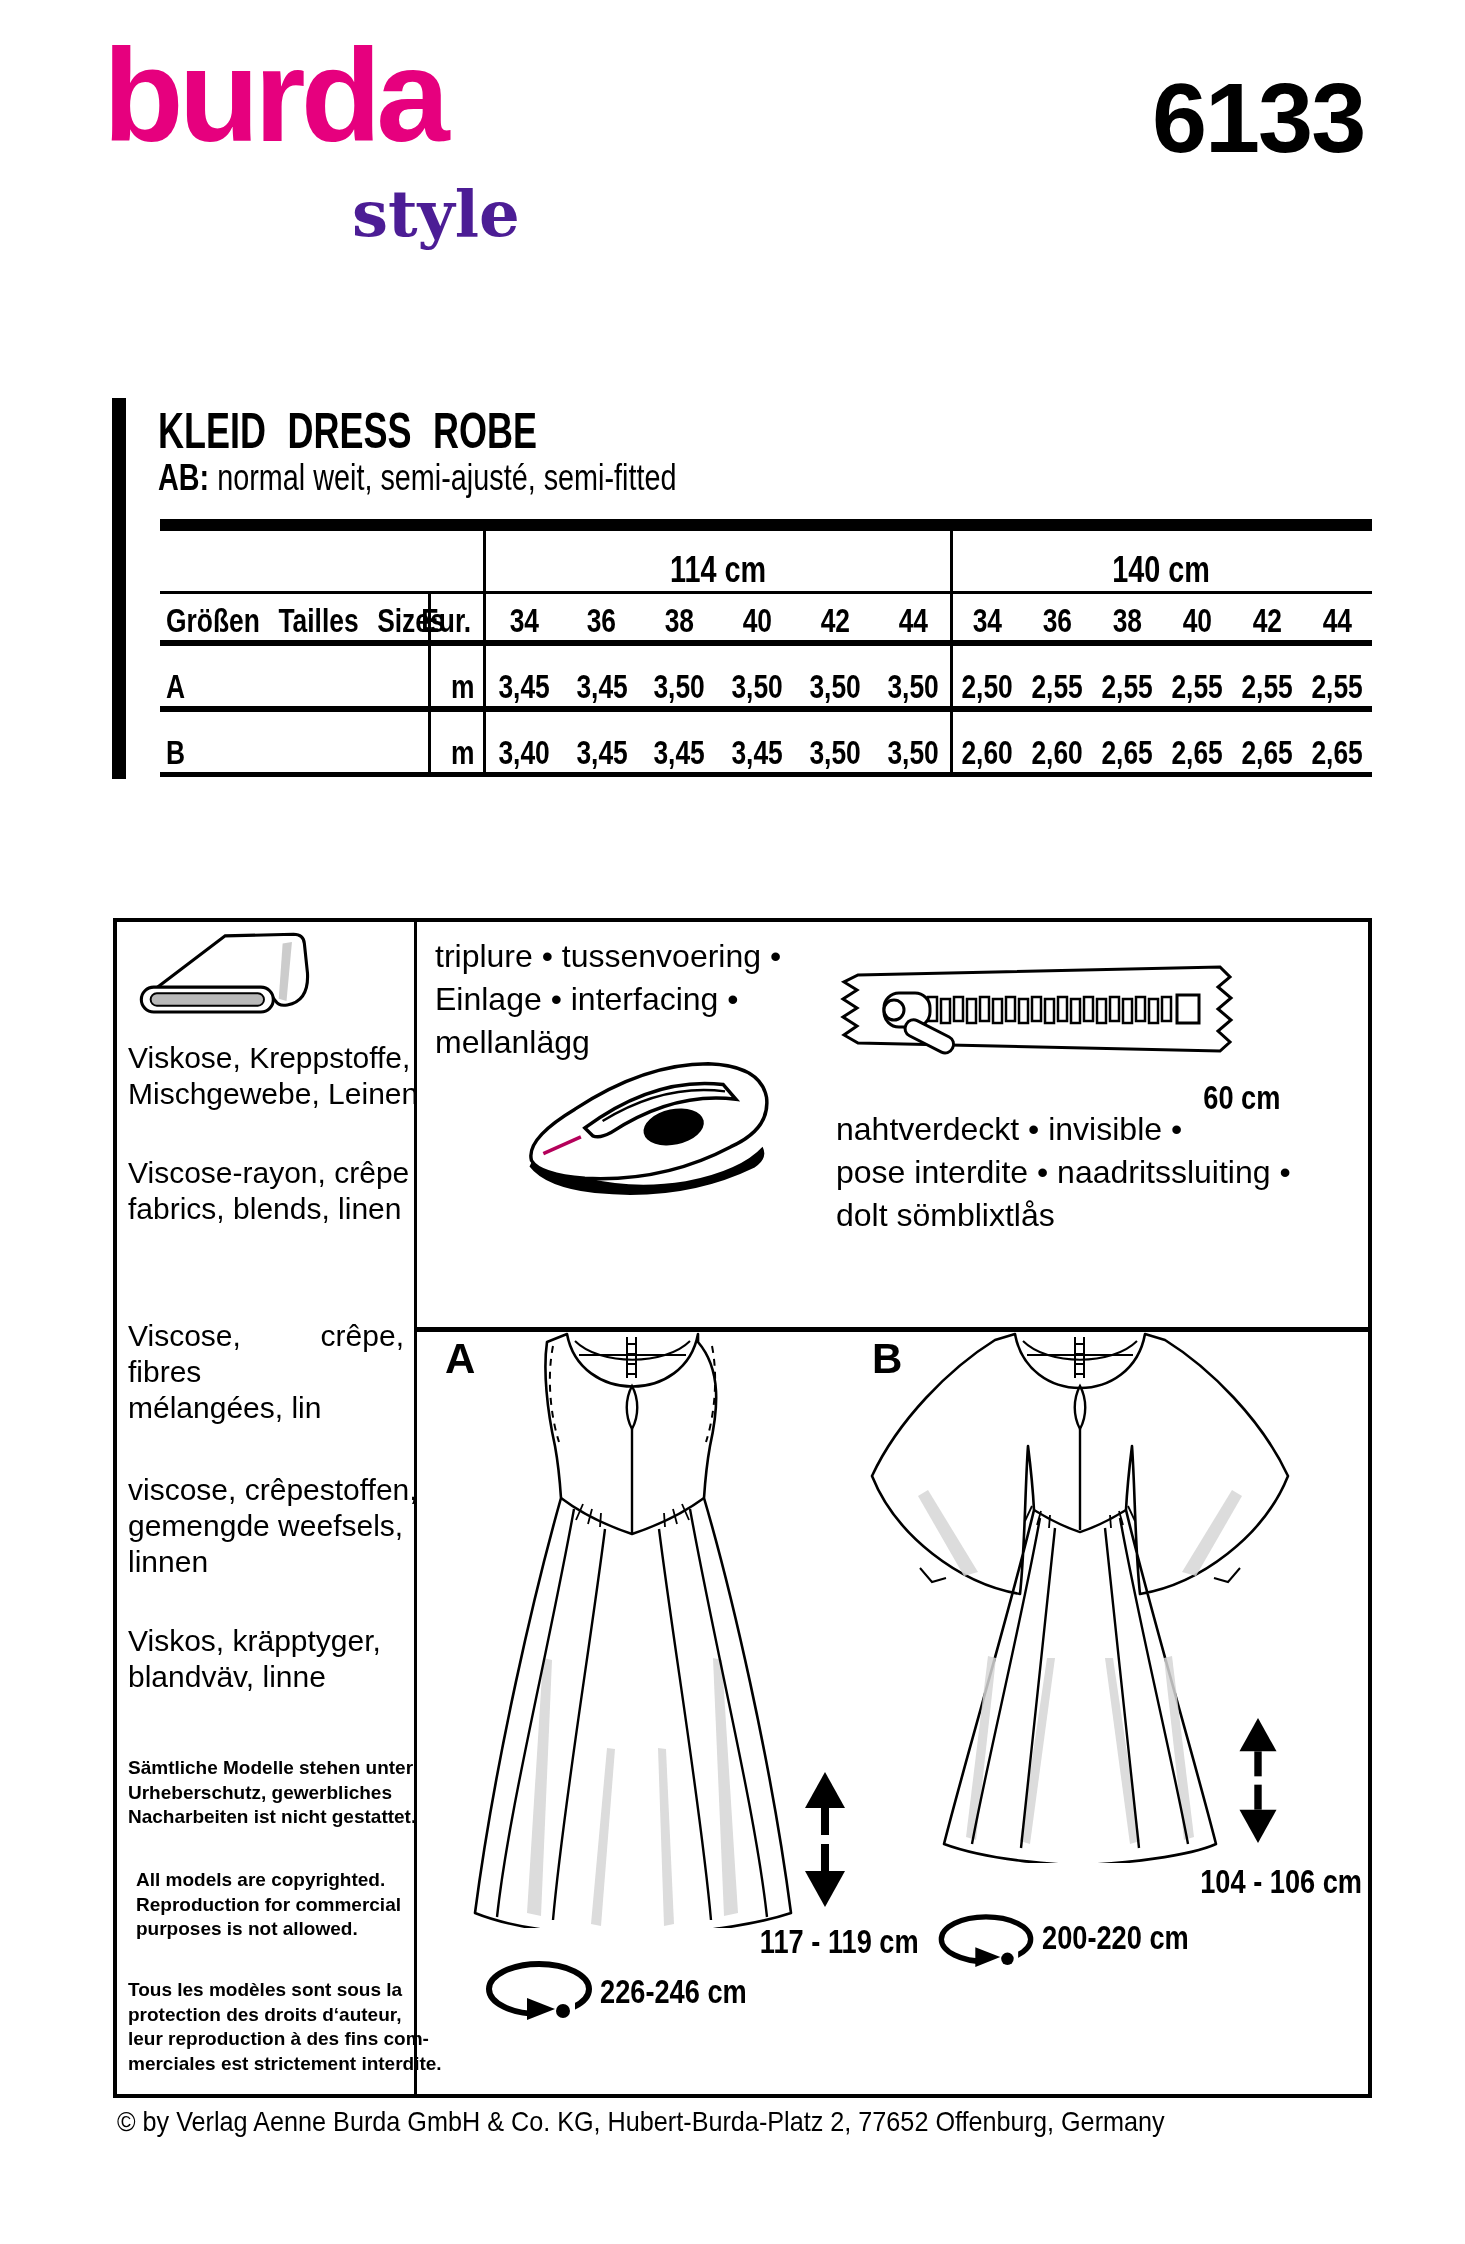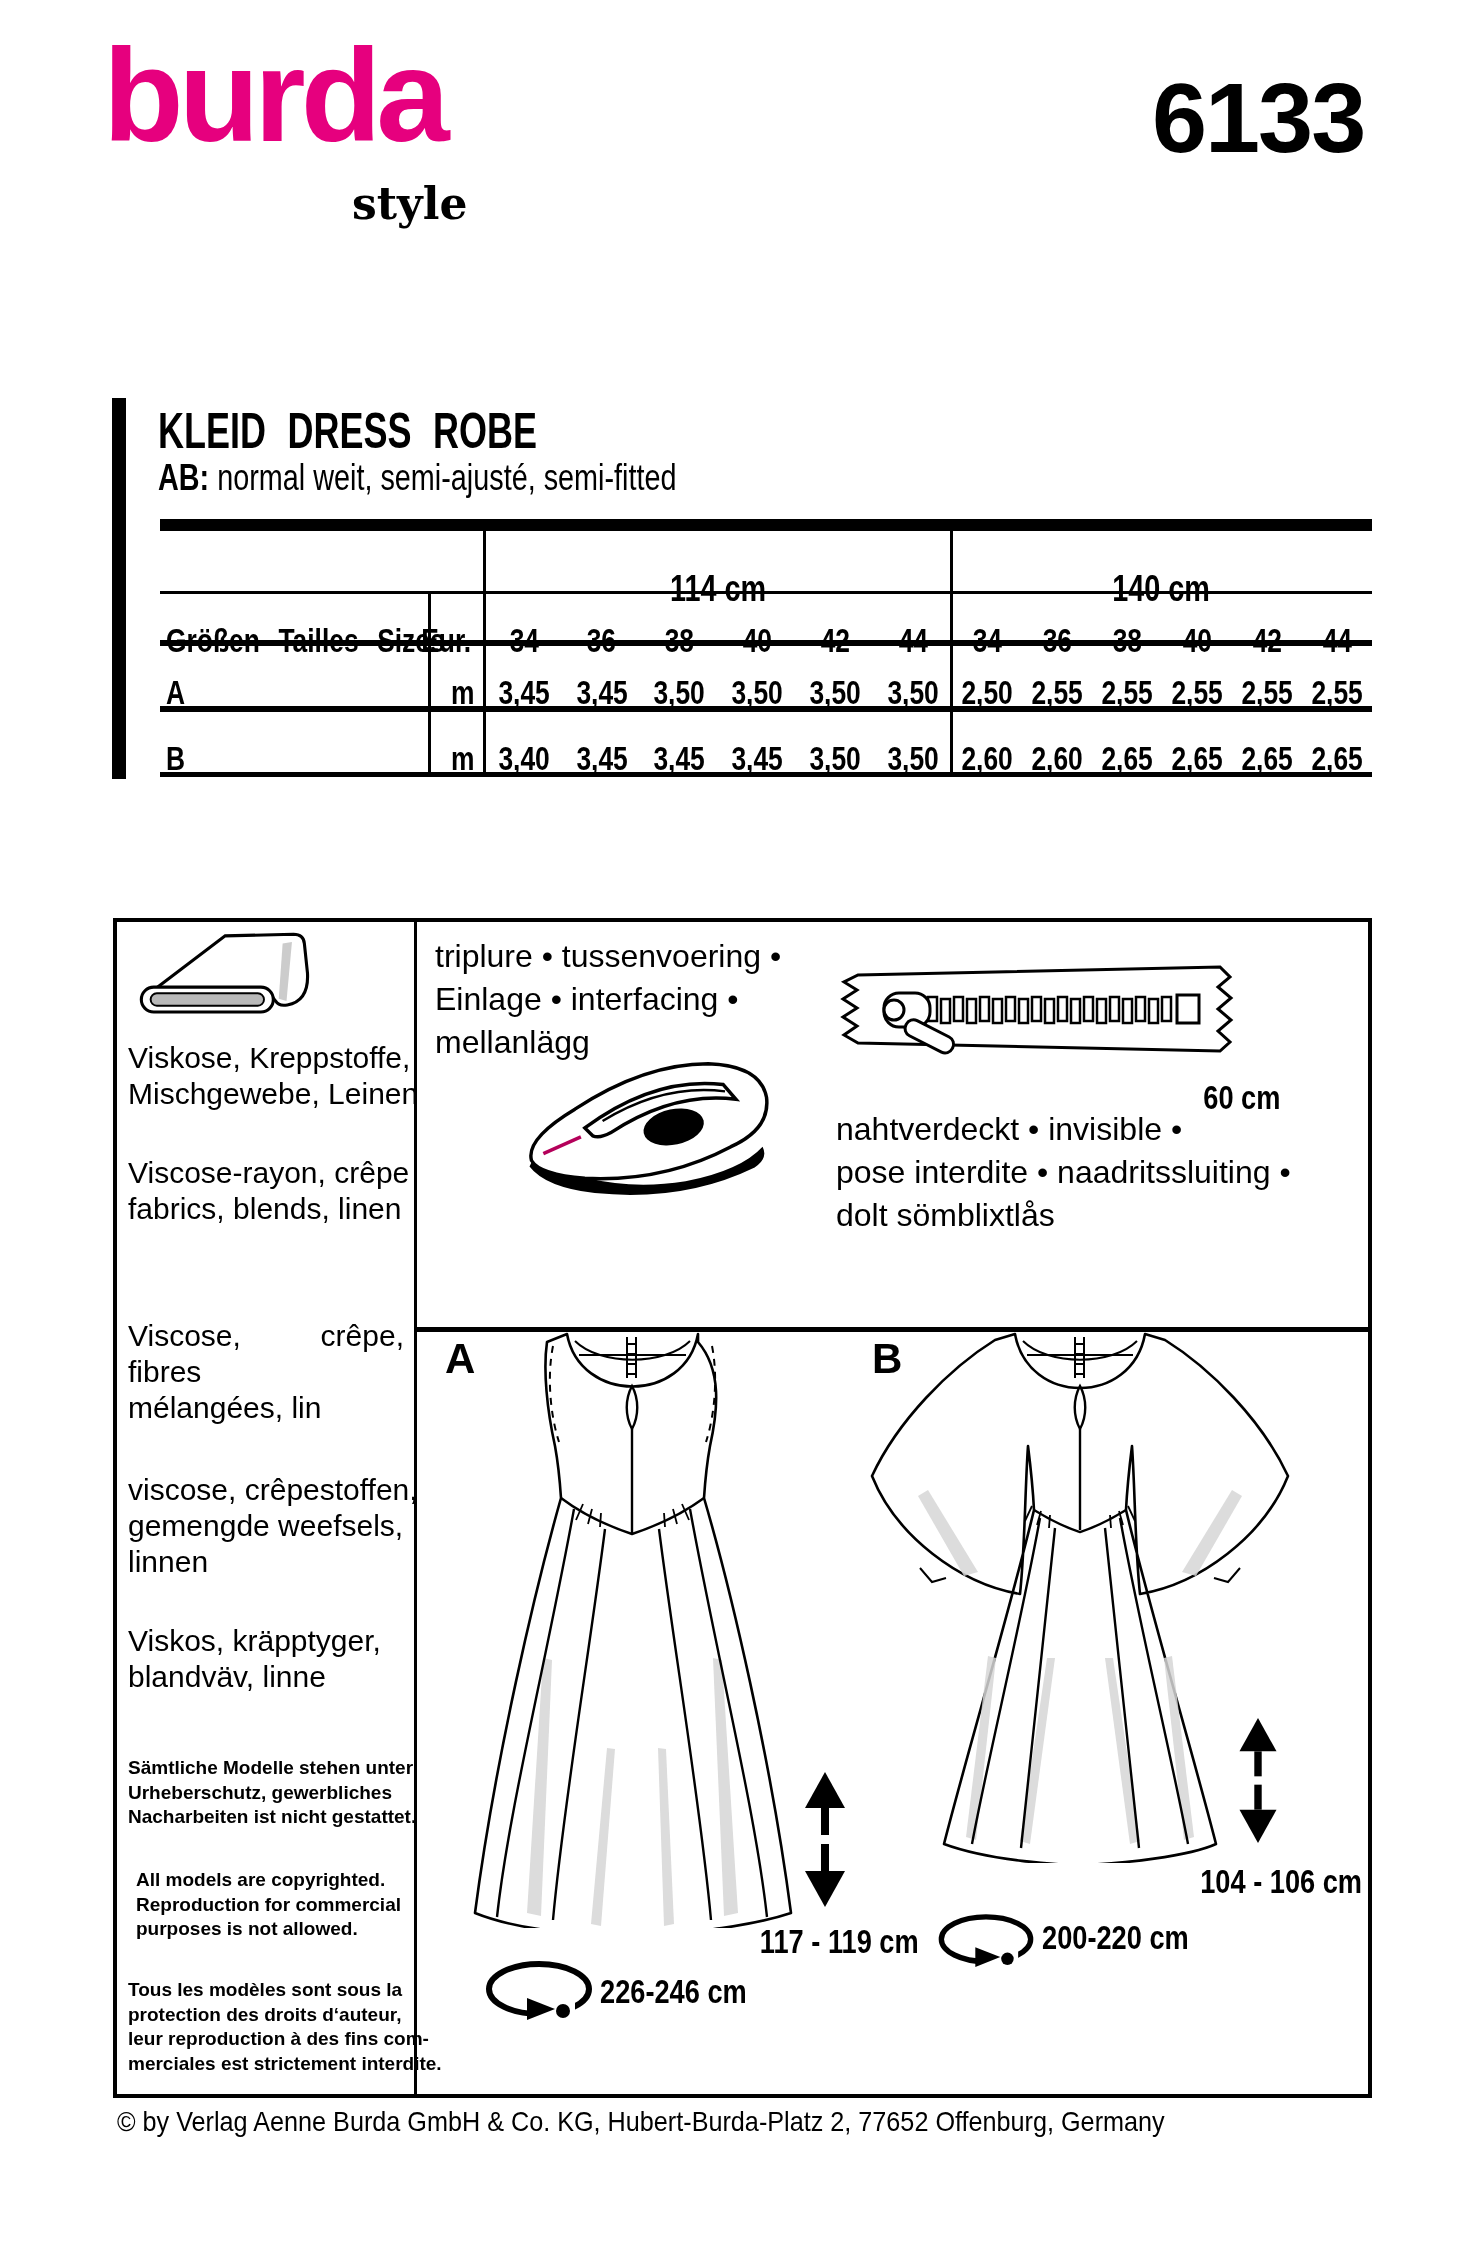--- a/index.html
+++ b/index.html
@@ -6,28 +6,28 @@
   #page{position:relative;width:1465px;height:2244px;background:#fff;overflow:hidden;
         font-family:"Liberation Sans",sans-serif;color:#000;}
   .abs{position:absolute;}
   .blk{background:#000;}
   
   .cnd{display:inline-block;transform:scaleX(.8);transform-origin:left center;white-space:nowrap;}
   .cndc{display:inline-block;transform:scaleX(.8);transform-origin:center center;white-space:nowrap;}
   .cnd72{display:inline-block;transform:scaleX(.72);transform-origin:left center;white-space:nowrap;}
   
   .logo-main{font-size:132px;font-weight:bold;letter-spacing:-5px;color:#e6007e;line-height:1;}
-  .logo-sub{font-family:"DejaVu Serif",serif;font-weight:bold;font-size:44px;color:#000000;line-height:1;}
+  .logo-sub{font-family:"DejaVu Serif",serif;font-weight:bold;font-size:64px;color:#4c1d95;line-height:1;}
   .patnum{font-size:99px;font-weight:bold;line-height:1;letter-spacing:-2px;}
   
   .h1{font-size:50px;font-weight:bold;word-spacing:16px;line-height:1;}
   .sub{font-size:36px;line-height:1;}
   
   .trow{position:absolute;left:0;display:grid;grid-template-columns:270px 55px repeat(6,77.83px) repeat(6,70px);width:1212px;}
-  .tc{display:flex;align-items:center;justify-content:center;font-weight:bold;font-size:33px;margin-top:28px;}
+  .tc{display:flex;align-items:flex-end;justify-content:center;font-weight:bold;font-size:33px;}
   .tcl{justify-content:flex-start;padding-left:6px;}
   .tcr{justify-content:flex-end;padding-right:8px;}
   .hline{position:absolute;background:#000;}
   .vline{position:absolute;background:#000;width:3px;}
   
   .mat{font-size:30px;line-height:36px;}
   .justl{width:276px;text-align:justify;text-align-last:justify;}
   .copy{font-size:19px;font-weight:bold;line-height:24.5px;white-space:nowrap;}
   .note{font-size:32px;line-height:43px;}
   .meas{font-size:34px;font-weight:bold;}

